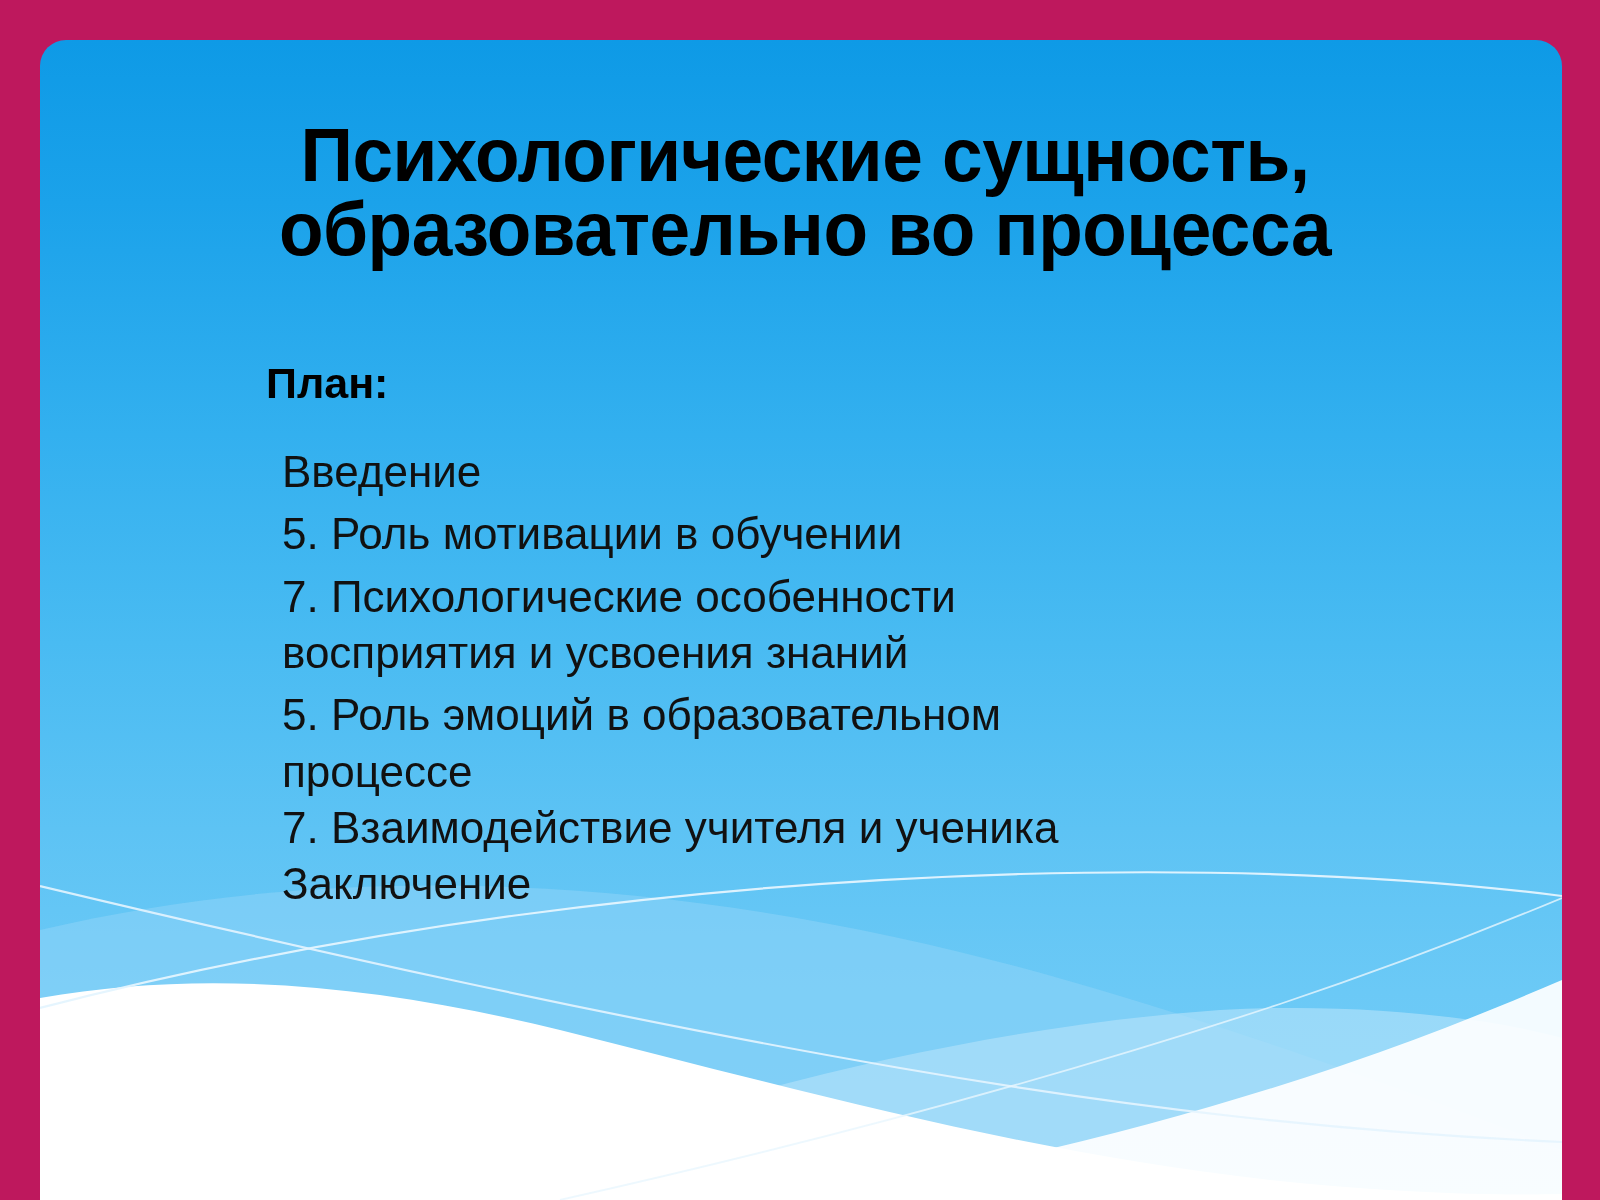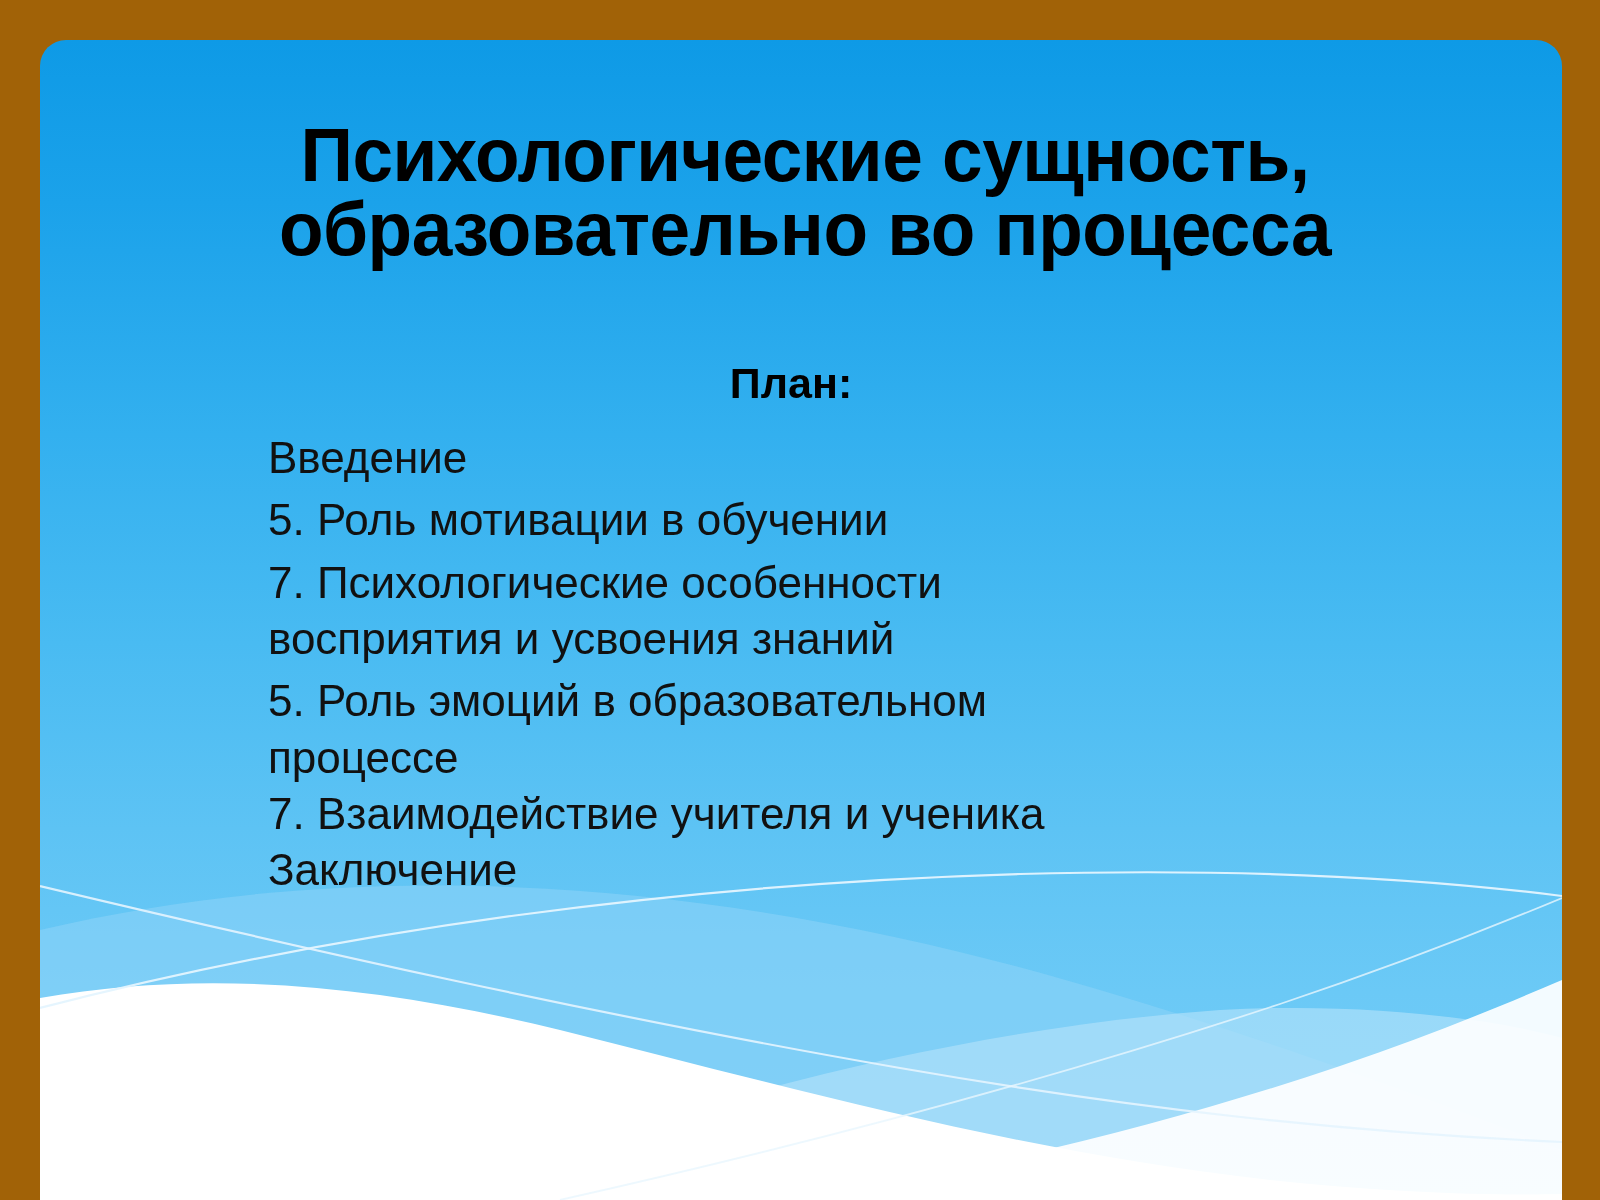--- a/index.html
+++ b/index.html
@@ -12,21 +12,21 @@
     width: 1600px;
     height: 1200px;
     overflow: hidden;
     font-family: "Liberation Sans", "DejaVu Sans", sans-serif;
   }
 
   #slide-root {
     position: relative;
     width: 1600px;
     height: 1200px;
-    background: #a16207;
+    background: #be185d;
   }
 
   
   .slide-panel {
     position: absolute;
     left: 40px;
     top: 40px;
     width: 1522px;
     height: 1160px;
     border-radius: 26px 26px 0 0;
@@ -79,33 +79,33 @@
     transform: scaleX(0.96);
     transform-origin: center top;
     white-space: pre-line;
   }
 
   .plan-heading {
     position: absolute;
     left: 226px;
     top: 320px;
     width: 1050px;
-    text-align: center;
+    text-align: left;
     color: #000000;
     font-weight: 700;
     font-size: 43px;
     line-height: 1.1;
   }
 
   .plan-list {
     position: absolute;
     left: 226px;
     top: 388px;
     width: 1180px;
-    margin: 2px;
+    margin: 16px;
     padding: 0;
     list-style: none;
     color: #111111;
     font-size: 44px;
     line-height: 1.28;
     font-weight: 400;
   }
   .plan-list li {
     margin: 0 0 6px 0;
     padding: 0;

